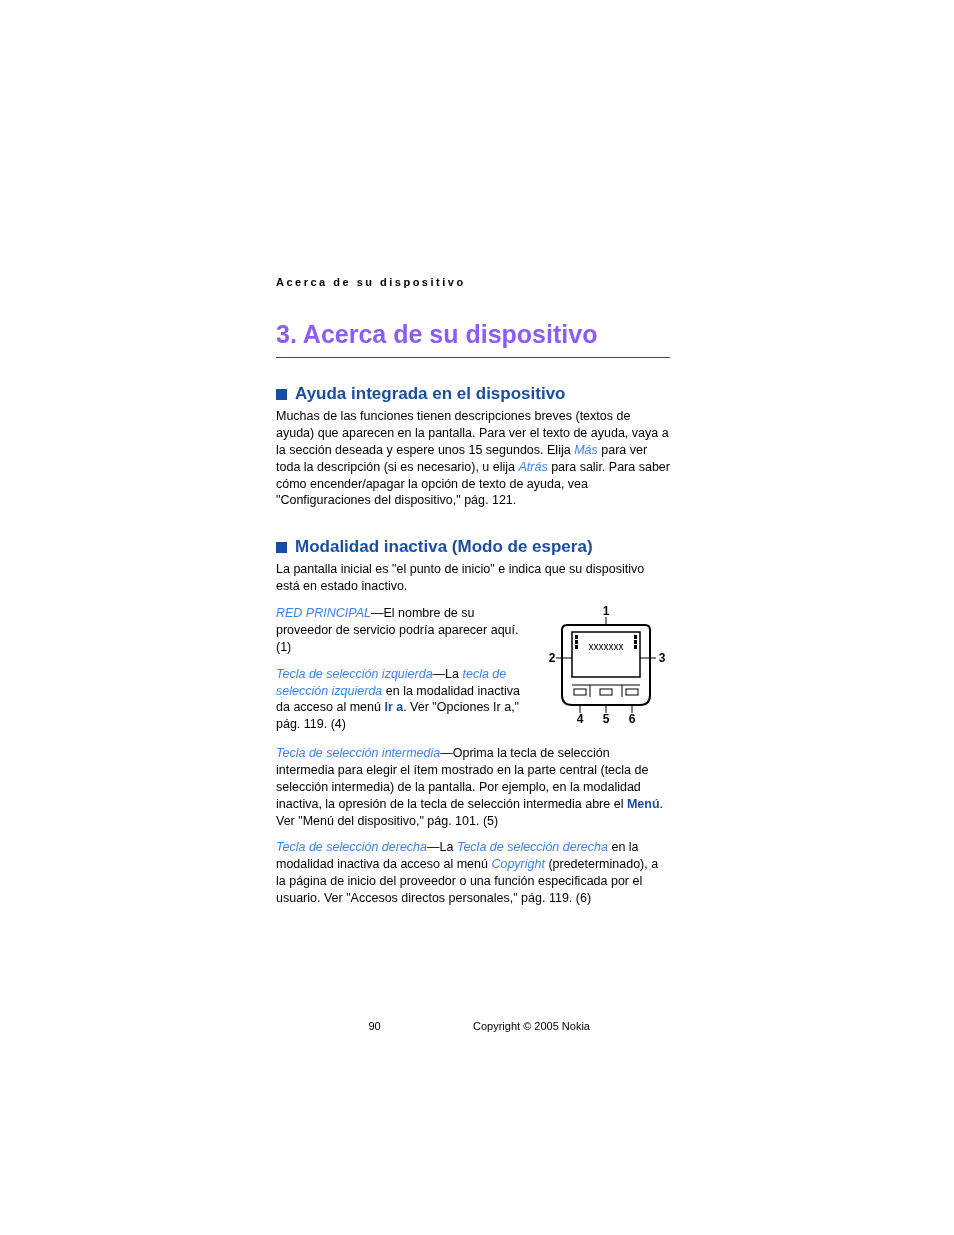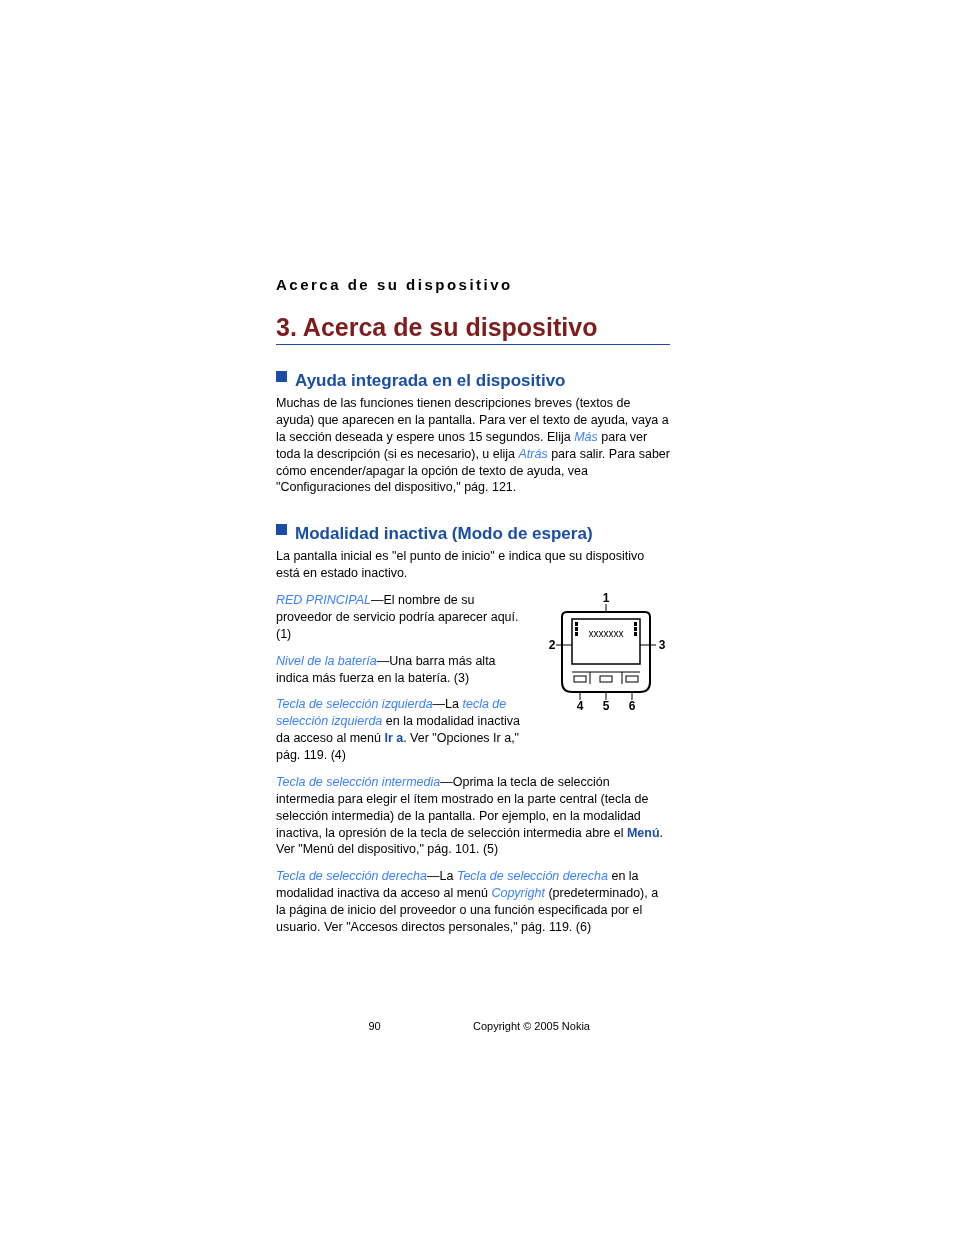--- a/index.html
+++ b/index.html
@@ -12,41 +12,41 @@
     height: 1235px;
     position: relative;
   }
   .page {
     position: absolute;
     left: 276px;
     top: 276px;
     width: 394px;
   }
   .running-header {
-    font-size: 15px;
+    font-size: 11px;
     letter-spacing: 2.5px;
     font-weight: bold;
     color: #000;
-    margin-bottom: 20px;
+    margin-bottom: 32px;
   }
   .chapter-title {
     font-size: 25px;
     font-weight: bold;
-    color: #7f1d1d;
+    color: #8b5cf6;
     border-bottom: 1px solid #1a4ea4;
-    padding-bottom: 2px;
+    padding-bottom: 8px;
     margin: 0 0 26px 0;
   }
   .section-heading {
     font-size: 17px;
     font-weight: bold;
     color: #1a4ea4;
     margin: 0 0 4px 0;
     display: flex;
-    align-items: flex-start;
+    align-items: center;
   }
   .section-bullet {
     display: inline-block;
     width: 11px;
     height: 11px;
     background: #1a4ea4;
     margin-right: 8px;
   }
   .body-text {
     font-size: 12.5px;
@@ -158,23 +158,20 @@
           <text x="90" y="118" text-anchor="middle" font-size="12" font-weight="bold">6</text>
           <line x1="90" y1="100" x2="90" y2="108" stroke="#000" stroke-width="1"></line>
         </svg>
       </div>
 
       <div class="wrap-text">
         <p class="body-text">
           <span class="link">RED PRINCIPAL</span><span>—El nombre de su proveedor de servicio podría aparecer aquí. (1)</span>
         </p>
         <p class="body-text">
-          <span class="link">Nivel de la batería</span><span>—Una barra más alta indica más fuerza en la batería. (3)</span>
-        </p>
-        <p class="body-text">
           <span class="link">Tecla de selección izquierda</span><span>—La </span><span class="link">tecla de selección izquierda</span><span> en la modalidad inactiva da acceso al menú </span><span class="bold-blue">Ir a</span><span>. Ver "Opciones Ir a," pág. 119. (4)</span>
         </p>
       </div>
     </div>
 
     <p class="body-text">
       <span class="link">Tecla de selección intermedia</span><span>—Oprima la tecla de selección intermedia para elegir el ítem mostrado en la parte central (tecla de selección intermedia) de la pantalla. Por ejemplo, en la modalidad inactiva, la opresión de la tecla de selección intermedia abre el </span><span class="bold-blue">Menú</span><span>. Ver "Menú del dispositivo," pág. 101. (5)</span>
     </p>
 
     <p class="body-text">

